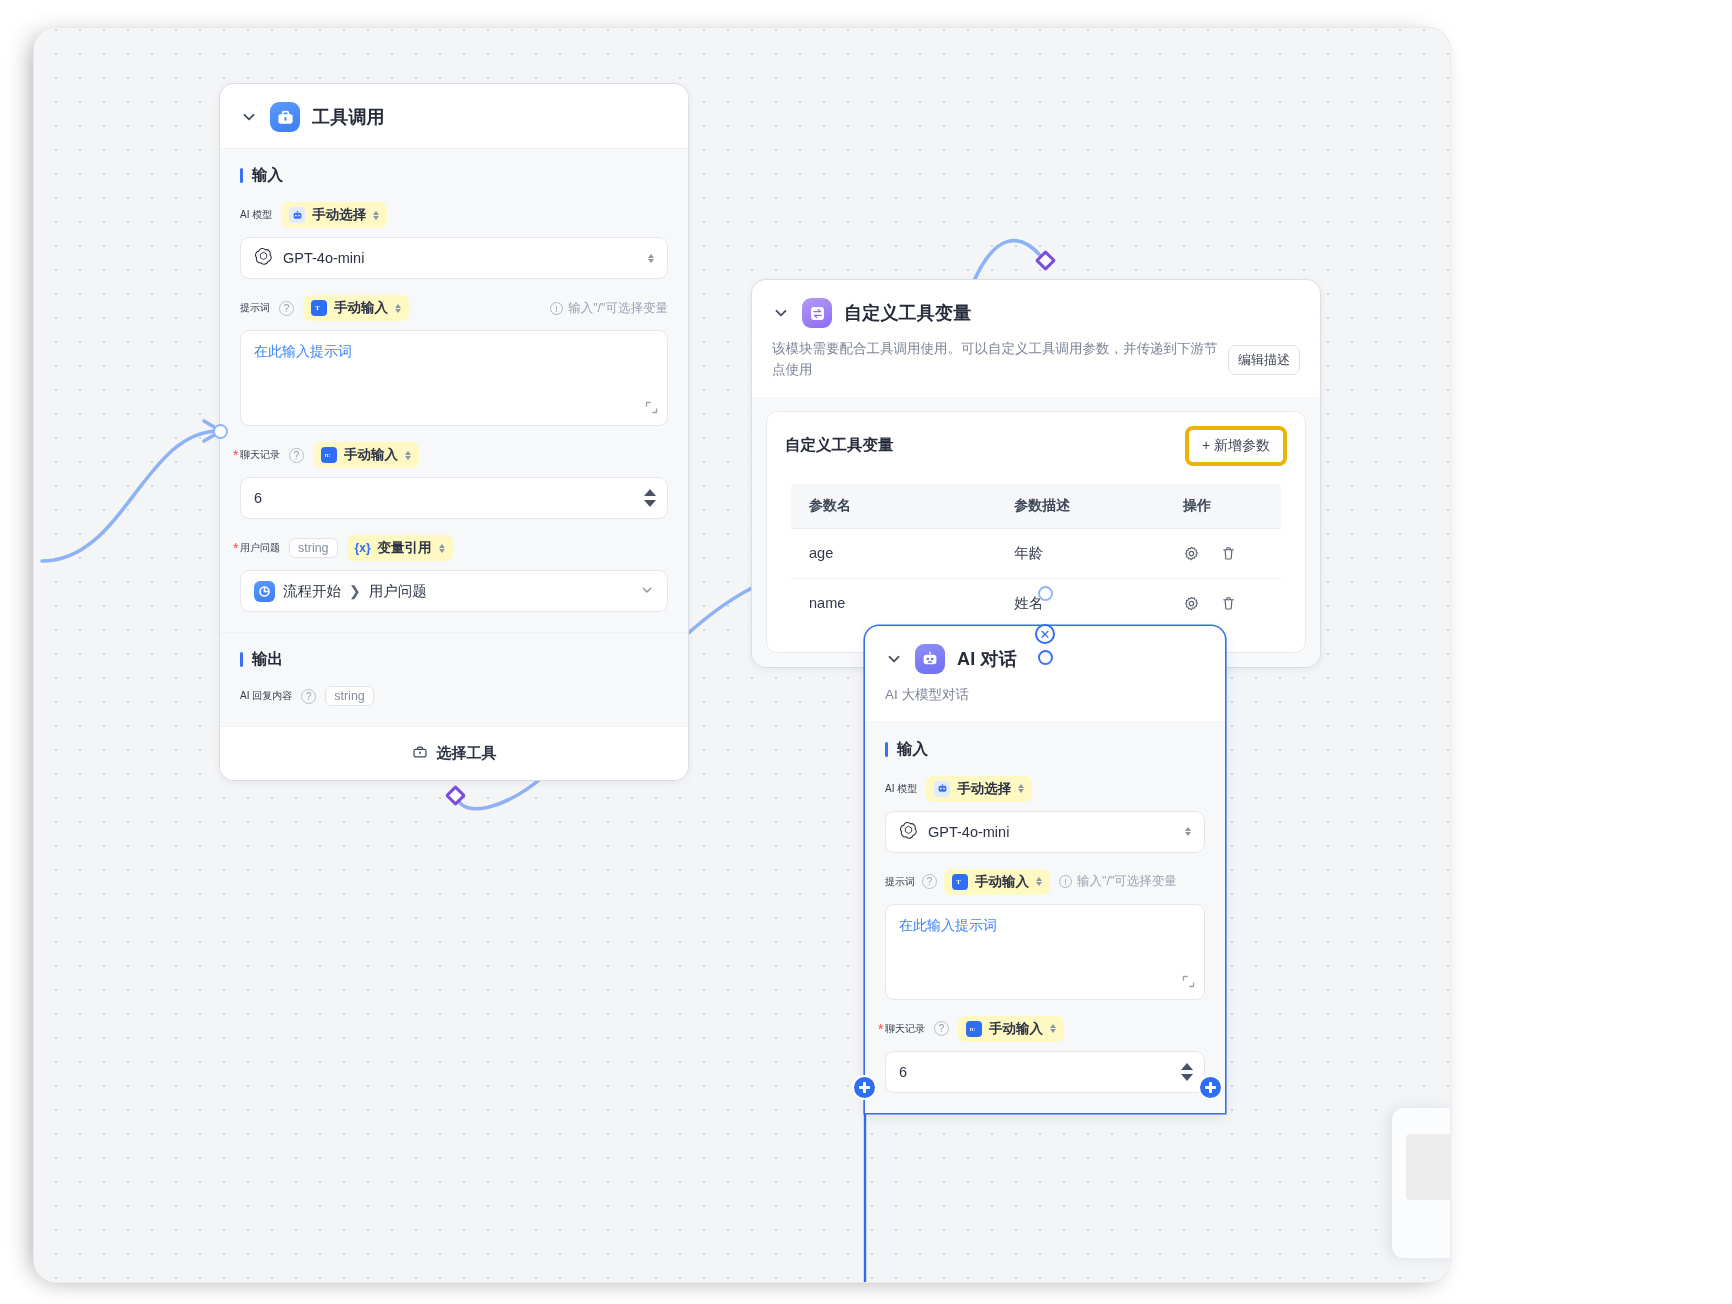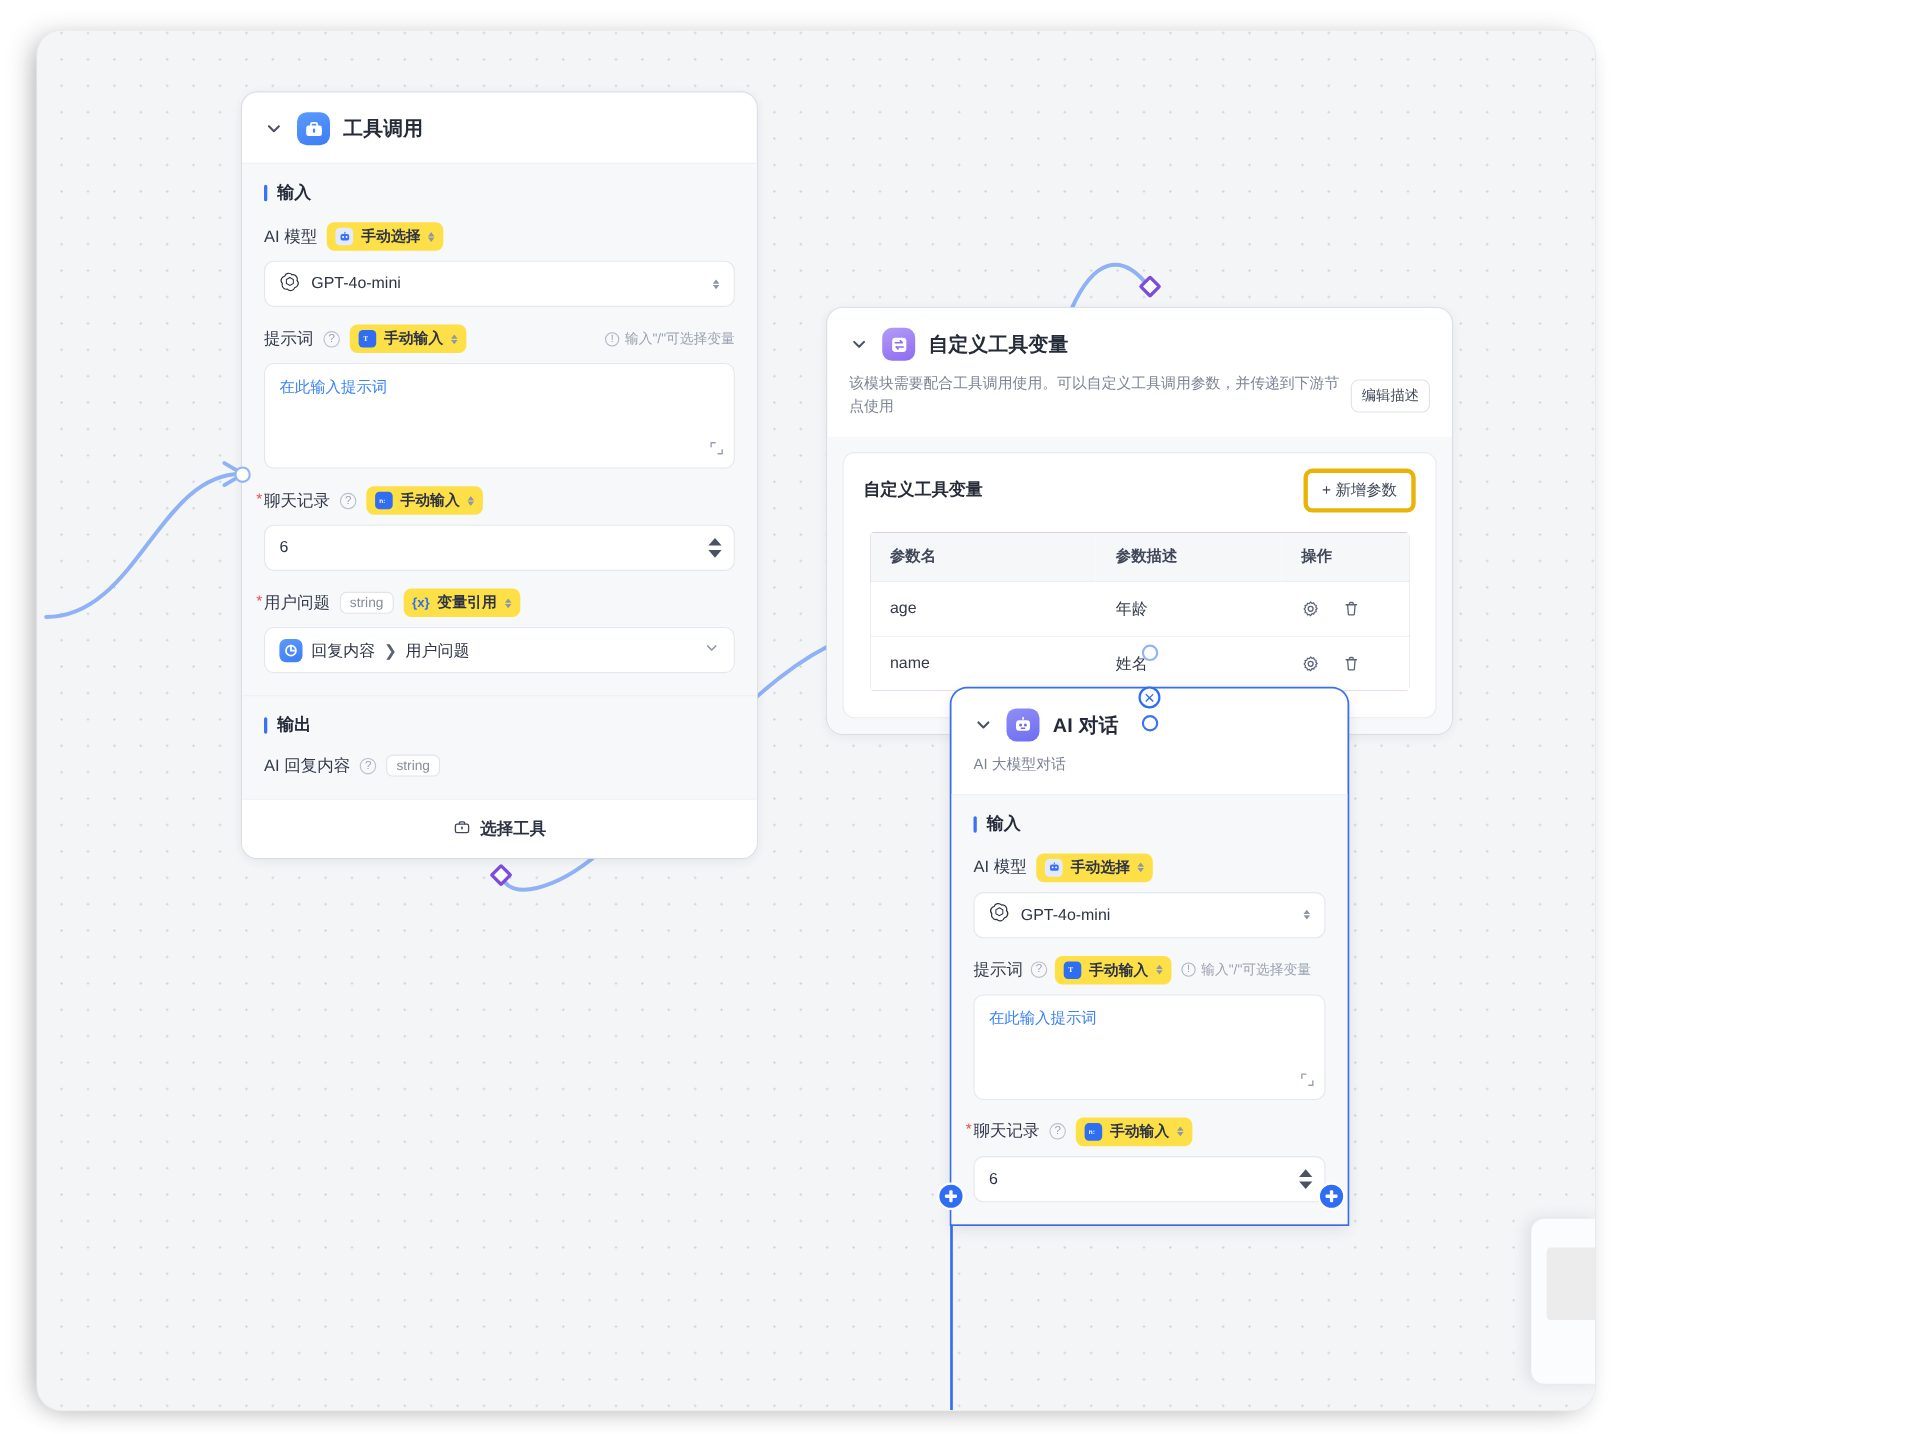--- a/index.html
+++ b/index.html
@@ -82,36 +82,36 @@
     display: flex; align-items: center; gap: 9px; margin-bottom: 16px;
   }
   .sec-title::before {
     content: ""; width: 3px; height: 15px; border-radius: 2px; background: #3b72f2;
   }
 
   .field { margin-bottom: 16px; }
   .field:last-child { margin-bottom: 0; }
   .flabel-row { display: flex; align-items: center; gap: 9px; flex-wrap: wrap; margin-bottom: 9px; }
   .flabel {
-    font-size: 15px; color: #333a4a; font-weight: 500; white-space: nowrap;
+    font-size: 10px; color: #333a4a; font-weight: 500; white-space: nowrap;
     position: relative;
   }
   .req::before {
     content: "*"; color: #f5454a; font-size: 14px;
     position: absolute; left: -7px; top: -1px;
   }
   .help {
     width: 15px; height: 15px; border-radius: 50%;
     border: 1px solid #b9bfcc; color: #9aa1b1;
     font-size: 10.5px; line-height: 13px; text-align: center;
     cursor: pointer; flex: 0 0 15px; font-family: inherit;
   }
   .tagbtn {
     display: inline-flex; align-items: center; gap: 7px;
-    background: #fde047; border-radius: 7px; padding: 4px 8px;
+    background: #fef9c3; border-radius: 7px; padding: 4px 8px;
     font-size: 13.5px; color: #2d3344; font-weight: 600; cursor: pointer;
     border: none; font-family: inherit;
   }
   .tagbtn .mini {
     width: 16px; height: 16px; border-radius: 4px; flex: 0 0 16px;
     display: flex; align-items: center; justify-content: center;
   }
   .mini.robot { background: #e3eafd; }
   .mini.blueblk { background: #2f6df3; }
   .caret { display: flex; flex-direction: column; gap: 1px; color: #8e96a6; }
@@ -392,21 +392,21 @@
           </button>
         </div>
         <div class="control">
           <span class="breadcrumb">
             <span class="bc-icon">
               <svg width="13" height="13" viewBox="0 0 16 16">
                       <circle cx="8" cy="8" r="5.6" fill="none" stroke="#fff" stroke-width="1.9"></circle>
                       <path d="M8 2.4 V8 H12.4" fill="none" stroke="#fff" stroke-width="1.9" stroke-linecap="round"></path>
                     </svg>
             </span>
-            <span>回复内容</span>
+            <span>流程开始</span>
             <span class="bc-sep">❯</span>
             <span>用户问题</span>
           </span>
           <span class="chev-dn-sm">
             <svg width="14" height="14" viewBox="0 0 16 16">
                     <path d="M3.8 6 L8 10.2 L12.2 6" fill="none" stroke="currentColor" stroke-width="1.7" stroke-linecap="round" stroke-linejoin="round"></path>
                   </svg>
           </span>
         </div>
       </div>

